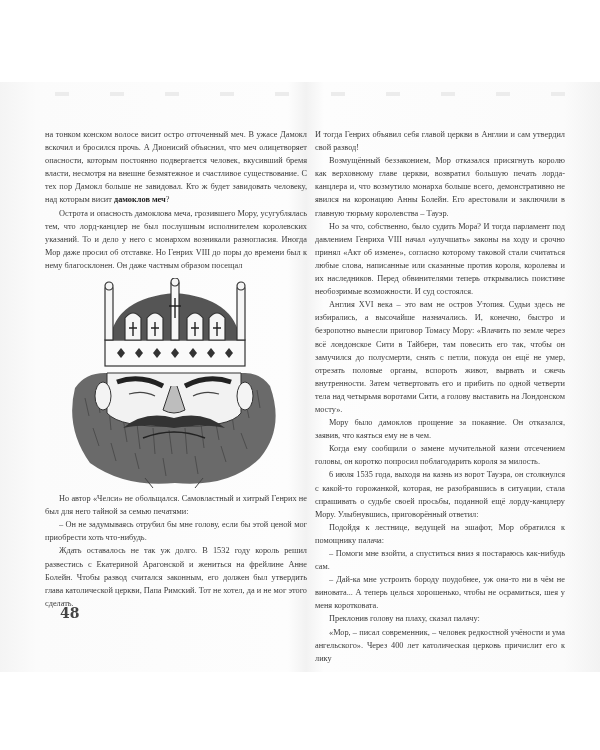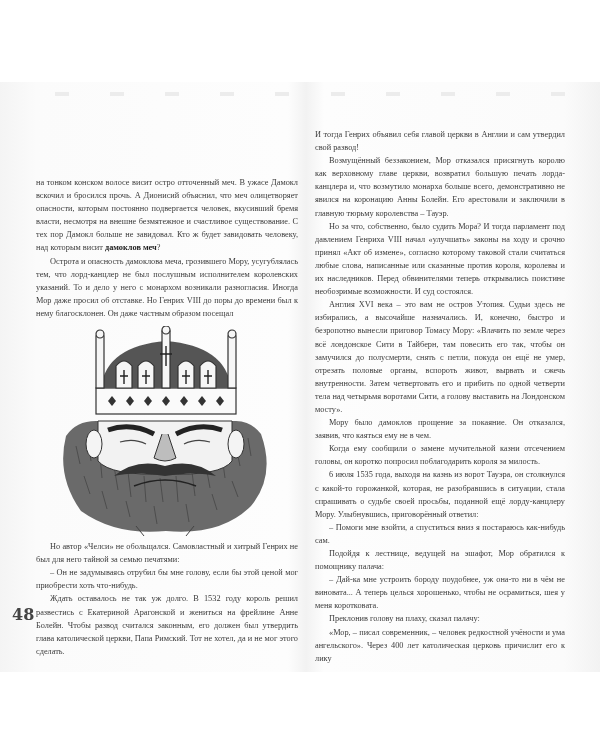--- a/index.html
+++ b/index.html
@@ -3,27 +3,27 @@
 <meta charset="utf-8">
 <style>
   html, body { margin:0; padding:0; }
   body { width:600px; height:750px; background:#ffffff; position:relative; overflow:hidden;
          font-family:"Liberation Serif", "DejaVu Serif", serif; color:#3a3a3a; }
   .spread { position:absolute; left:0; top:82px; width:600px; height:590px;
             background:linear-gradient(90deg,#f4f4f4 0%,#fbfbfb 6%,#fdfdfd 48%,#f2f2f2 51%,#fdfdfd 54%,#fbfbfb 94%,#f2f2f2 100%); }
   .topdots { position:absolute; top:92px; left:55px; width:510px; height:6px; display:flex; justify-content:space-between; }
   .topdots span { width:14px; height:4px; background:#ececec; }
   .page { position:absolute; top:128px; font-size:8.3px; line-height:13.1px; text-align:justify; }
-  .page.left { left:36px; width:262px;margin-top:48px; }
+  .page.left { left:45px; width:262px; }
   .page.right { left:315px; width:250px; }
   .page p { margin:0; text-indent:14px; }
   .page p.noindent { text-indent:0; }
   .page p b { font-weight:bold; color:#222; }
   .illustration { width:262px; height:210px; margin:6px 0 4px 0; position:relative; }
-  .pagenum { position:absolute; font-size:16px; font-weight:bold; color:#444; font-family:"DejaVu Serif", serif; }
+  .pagenum { position:absolute; font-size:14px; font-weight:bold; color:#444; font-family:"DejaVu Serif", serif;margin-left:48px; }
   .pagenum.left { left:12px; top:605px; }
   .pagenum.right { left:608px; top:605px; }
 </style>
 </head>
 <body>
 
 <div class="spread"></div>
 <div class="topdots">
   <span></span>
     <span></span>
@@ -109,21 +109,21 @@
 </div>
 
 <div class="page right">
   <p class="noindent">И тогда Генрих объявил себя главой церкви в Англии и сам утвердил свой развод!</p>
   <p>Возмущённый беззаконием, Мор отказался присягнуть королю как верховному главе церкви, возвратил большую печать лорда-канцлера и, что возмутило монарха больше всего, демонстративно не явился на коронацию Анны Болейн. Его арестовали и заключили в главную тюрьму королевства – Тауэр.</p>
   <p>Но за что, собственно, было судить Мора? И тогда парламент под давлением Генриха VIII начал «улучшать» законы на ходу и срочно принял «Акт об измене», согласно которому таковой стали считаться любые слова, написанные или сказанные против короля, королевы и их наследников. Перед обвинителями теперь открывались поистине необозримые возможности. И суд состоялся.</p>
   <p>Англия XVI века – это вам не остров Утопия. Судьи здесь не избирались, а высочайше назначались. И, конечно, быстро и безропотно вынесли приговор Томасу Мору: «Влачить по земле через всё лондонское Сити в Тайберн, там повесить его так, чтобы он замучился до полусмерти, снять с петли, покуда он ещё не умер, отрезать половые органы, вспороть живот, вырвать и сжечь внутренности. Затем четвертовать его и прибить по одной четверти тела над четырьмя воротами Сити, а голову выставить на Лондонском мосту».</p>
   <p>Мору было дамоклов прощение за покаяние. Он отказался, заявив, что каяться ему не в чем.</p>
   <p>Когда ему сообщили о замене мучительной казни отсечением головы, он коротко попросил поблагодарить короля за милость.</p>
   <p>6 июля 1535 года, выходя на казнь из ворот Тауэра, он столкнулся с какой-то горожанкой, которая, не разобравшись в ситуации, стала спрашивать о судьбе своей просьбы, поданной ещё лорду-канцлеру Мору. Улыбнувшись, приговорённый ответил:</p>
+  <p>Подойдя к лестнице, ведущей на эшафот, Мор обратился к помощнику палача:</p>
   <p>– Помоги мне взойти, а спуститься вниз я постараюсь как-нибудь сам.</p>
-  <p>Подойдя к лестнице, ведущей на эшафот, Мор обратился к помощнику палача:</p>
   <p>– Дай-ка мне устроить бороду поудобнее, уж она-то ни в чём не виновата... А теперь целься хорошенько, чтобы не осрамиться, шея у меня коротковата.</p>
   <p>Преклонив голову на плаху, сказал палачу:</p>
   <p>«Мор, – писал современник, – человек редкостной учёности и ума ангельского». Через 400 лет католическая церковь причислит его к лику</p>
 </div>
 
 <div class="pagenum left">48</div>
 <div class="pagenum right">49</div>
 
 </body></html>

